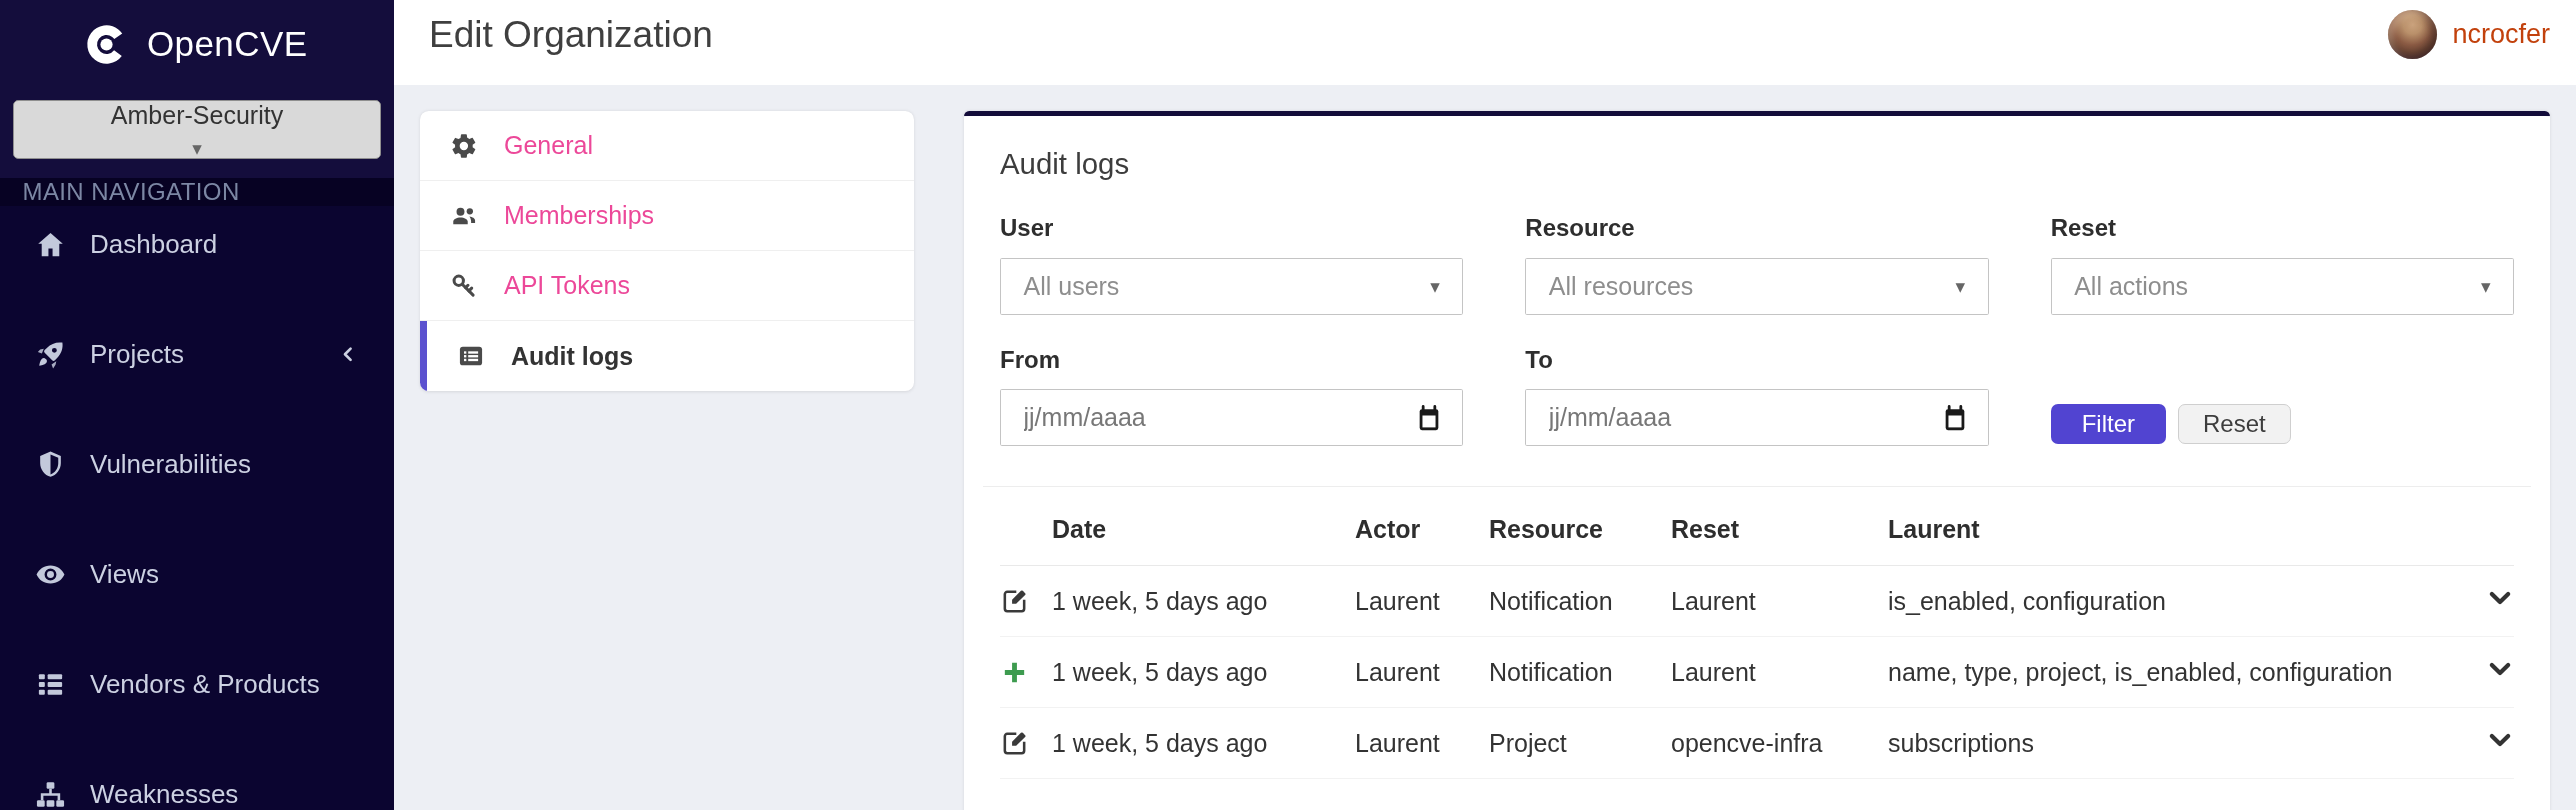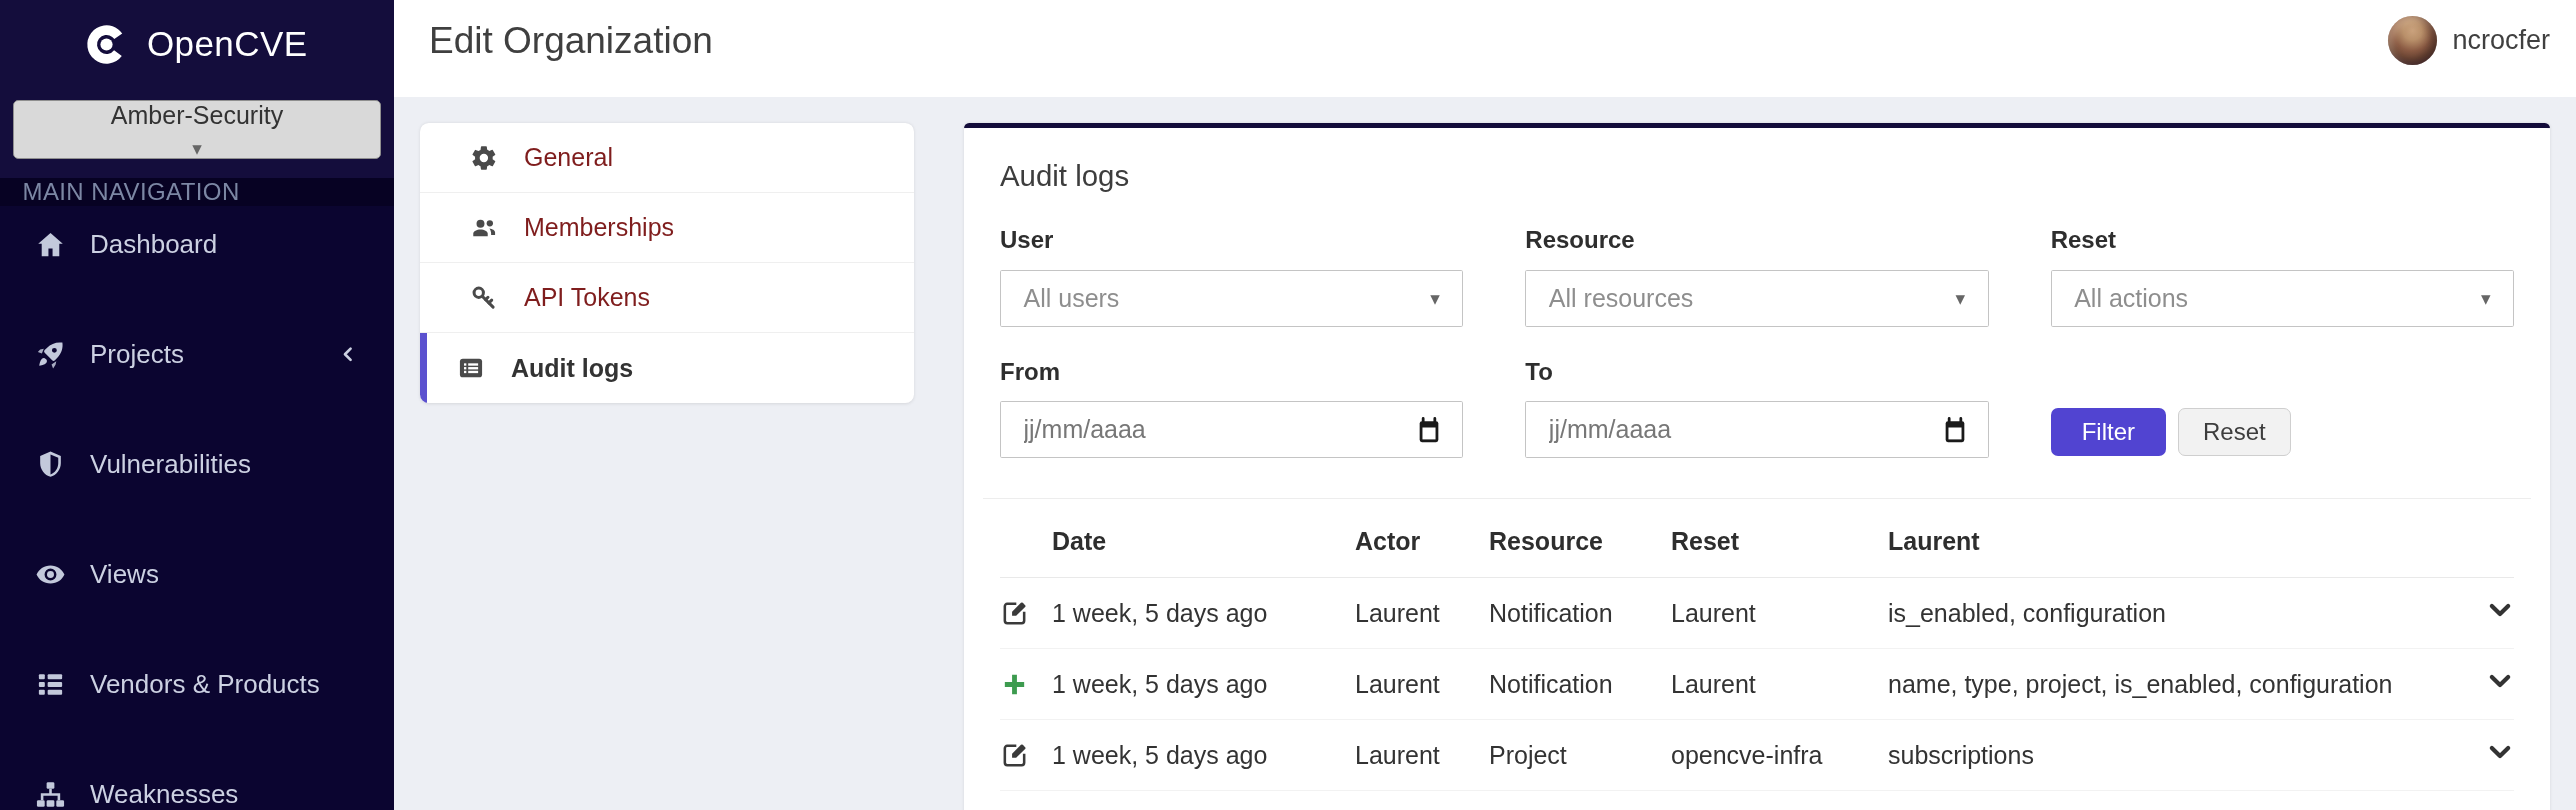--- a/index.html
+++ b/index.html
@@ -34,41 +34,41 @@
     height:77px; display:flex; align-items:center; gap:24px;
     padding:0 35px; font-size:26px; color:#ccd1e2; cursor:pointer;
   }
   .nav-item .nicon { width:31px; height:31px; color:#c3c9db; flex-shrink:0; }
   .nav-item .spacer { flex:1; }
   .nav-item .chev { width:22.5px; height:22.5px; color:#ccd1e2; }
   .settings-strip { margin-top:auto; height:54px;text-decoration:underline; }
 
   
   .main-col { flex:1; display:flex; flex-direction:column; min-width:0; }
-  .topbar { height:97px; background:#ffffff; display:flex; align-items:center; padding:0 26px 16px 35px;text-align:right; }
+  .topbar { height:85px; background:#ffffff; display:flex; align-items:center; padding:0 26px 16px 35px;text-align:right; }
   .page-title { font-size:37px; color:#3f3f3f; font-weight:500; }
   .user-box { margin-left:auto; display:flex; align-items:center; gap:15.6px; cursor:pointer; }
   .avatar {
     width:49px; height:49px; border-radius:50%;
     background:
       radial-gradient(circle at 50% 30%, #caa27d 0%, #b9906a 22%, #8a5a43 48%, #6e4836 66%, #553a3e 85%, #463440 100%);
     box-shadow: inset -5.2px -3.5px 8.7px rgba(40,20,20,.45), inset 4.3px 5.2px 7px rgba(255,230,200,.35);
   }
-  .user-name { font-size:27px; color:#404040; font-weight:500; }
+  .user-name { font-size:27px; color:#c2410c; font-weight:500; }
 
   .content { flex:1; padding:26px 26px 0; display:flex; gap:50px; overflow:hidden; }
 
   
   .settings-card {
     width:494px; flex-shrink:0; background:#fff; border-radius:8.7px;
     box-shadow:0 0.9px 3.5px rgba(0,0,0,.10); height:fit-content; overflow:hidden;
   }
   .settings-item {
     height:70px; display:flex; align-items:center; gap:26px;
-    padding-left:50px; font-size:25px; color:#7f1d1d;
+    padding-left:30px; font-size:25px; color:#ec4899;
     border-bottom:0.9px solid #efefef; cursor:pointer;
   }
   .settings-item:last-child { border-bottom:none; }
   .settings-item .sicon { width:28px; height:28px; color:#4a4a4a; flex-shrink:0; }
   .settings-item.active { border-left:7.8px solid #5b51cf; padding-left:30px; font-weight:bold; color:#333; }
 
   
   .main-card {
     flex:1; background:#fff; border-top:5.2px solid #130c3a;
     border-radius:5.2px 5.2px 0 0; box-shadow:0 0.9px 3.5px rgba(0,0,0,.10);
@@ -83,21 +83,21 @@
     display:flex; align-items:center; justify-content:space-between;
     padding:0 22.5px; font-size:25px; color:#8e8e8e; cursor:pointer; position:relative;
   }
   .date-input {
     width:100%; height:100%; border:none; outline:none; font-family:inherit;
     font-size:25px; color:#555; background:transparent; padding-right:43px;
   }
   .date-input::placeholder { color:#777; }
   .cal-icon { position:absolute; right:19px; top:14.7px; width:28px; height:28px; color:#1a1a1a; pointer-events:none; }
   .btn-row { display:flex; gap:12px; align-self:end; margin-bottom:2.6px; }
-  .btn { height:48px; border-radius:7px; font-size:24px; font-family:inherit; cursor:pointer; }
+  .btn { height:40px; border-radius:7px; font-size:24px; font-family:inherit; cursor:pointer; }
   .btn-filter { background:#5144d1; color:#fff; border:none; padding:0 31px; }
   .btn-reset { background:#f2f2f2; color:#3d3d3d; border:0.9px solid #cfcfcf; padding:0 24px; }
 
   .section-sep { border-bottom:1.7px solid #ededed; margin:40px -17.3px 0; }
 
   
   table.audit { width:100%; border-collapse:collapse; font-size:25px; color:#333; margin-top:0; }
   table.audit th {
     text-align:left; font-weight:bold; color:#2e2e2e;
     padding:28px 0 21px; border-bottom:1.7px solid #e9e9e9;

